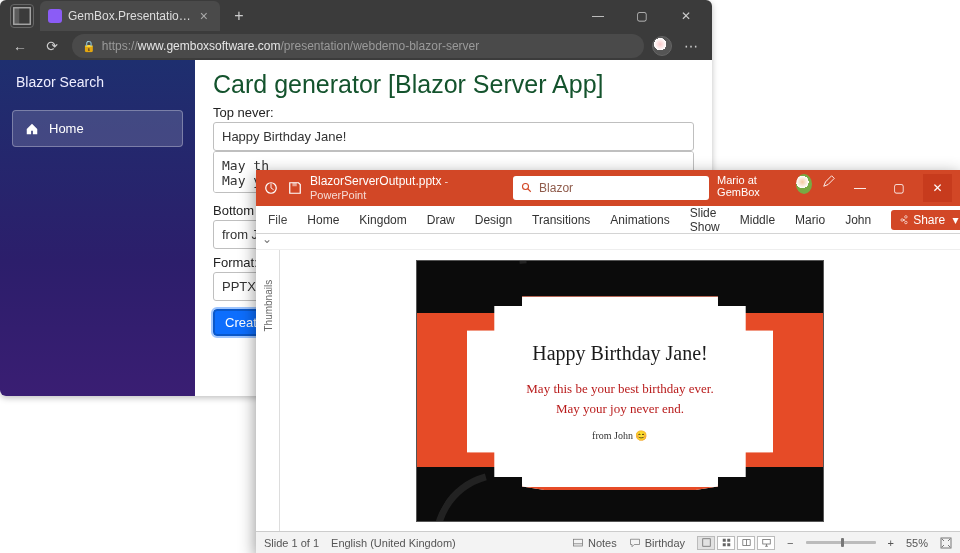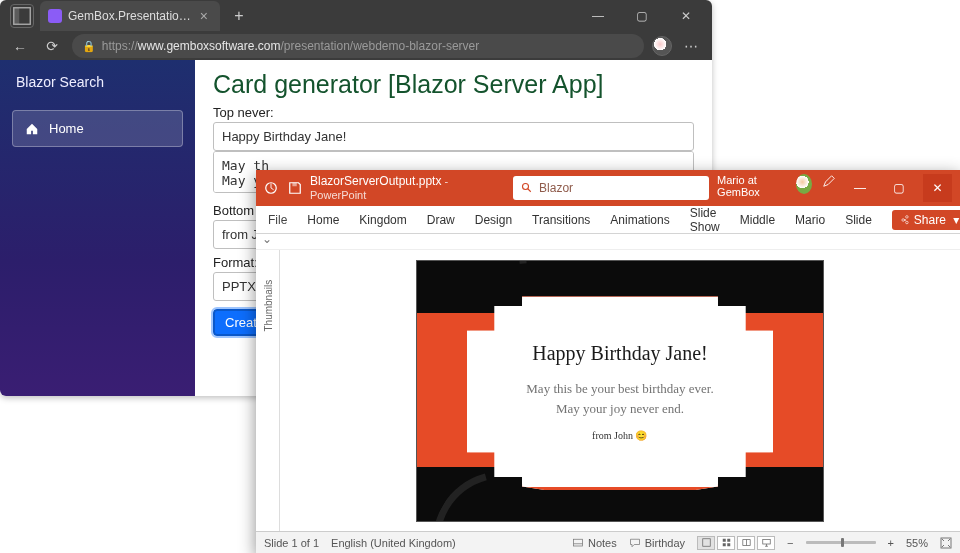--- a/index.html
+++ b/index.html
@@ -73,21 +73,21 @@
 .swirl{position:absolute;border:7px solid #222;border-radius:50%;border-color:#222 transparent transparent transparent}
 .swirl.a{width:180px;height:180px;left:-70px;top:-80px;transform:rotate(40deg)}
 .swirl.b{width:180px;height:180px;right:-70px;top:-80px;transform:rotate(130deg)}
 .swirl.c{width:140px;height:140px;left:16px;bottom:-90px;transform:rotate(-60deg)}
 .ribbon-band{position:absolute;left:0;right:0;top:52px;height:154px;background:#e64b27}
 .plaque{position:absolute;left:50px;right:50px;top:36px;bottom:34px;background:#fff;display:flex;flex-direction:column;align-items:center;justify-content:center;padding:10px}
 .plaque:before{content:"";position:absolute;inset:-6px;background:#fff;border:3px solid #e64b27;z-index:-1;
 clip-path:polygon(0 18%, 9% 18%, 9% 5%, 18% 5%, 18% 0, 82% 0, 82% 5%, 91% 5%, 91% 18%, 100% 18%, 100% 82%, 91% 82%, 91% 95%, 82% 95%, 82% 100%, 50% 108%, 18% 100%, 18% 95%, 9% 95%, 9% 82%, 0 82%)}
 .plaque{clip-path:polygon(0 18%, 9% 18%, 9% 5%, 18% 5%, 18% 0, 82% 0, 82% 5%, 91% 5%, 91% 18%, 100% 18%, 100% 82%, 91% 82%, 91% 95%, 82% 95%, 82% 100%, 50% 108%, 18% 100%, 18% 95%, 9% 95%, 9% 82%, 0 82%);border:3px solid #e64b27}
 .st-title{font-family:Georgia,serif;font-size:20px;color:#1a1a1a;margin-bottom:14px}
-.st-mid{font-family:Georgia,serif;font-size:13px;color:#737373;text-align:center;line-height:1.5}
+.st-mid{font-family:Georgia,serif;font-size:13px;color:#b91c1c;text-align:center;line-height:1.5}
 .st-bot{font-family:Georgia,serif;font-size:10px;color:#333;margin-top:12px}
 .emoji{font-size:10px}
 
 .status{height:22px;border-top:1px solid #ccc;background:#f3f3f3;display:flex;align-items:center;padding:0 8px;gap:12px;font-size:11px;color:#555}
 .status .group{display:flex;align-items:center;gap:4px}
 .status .sp{flex:1}
 .zoom-slider{width:70px;height:3px;background:#bbb;position:relative;border-radius:1px}
 .zoom-slider:before{content:"";position:absolute;left:50%;top:-3px;width:3px;height:9px;background:#777;border-radius:1px}
 .viewbtns{display:flex;gap:2px}
 .vb{width:18px;height:14px;border:1px solid #bbb;background:#fff;display:flex;align-items:center;justify-content:center}
@@ -203,21 +203,21 @@
     <span class="filetab">File</span>
     <span class="active">Home</span>
     <span>Kingdom</span>
     <span>Draw</span>
     <span>Design</span>
     <span>Transitions</span>
     <span>Animations</span>
     <span>Slide Show</span>
     <span>Middle</span>
     <span>Mario</span>
-    <span>Slide</span>
+    <span>John</span>
     <span class="share">
       <svg viewBox="0 0 16 16">
           <path d="M11 5a2 2 0 10-2-2 2 2 0 002 2zM5 10a2 2 0 10-2-2 2 2 0 002 2zm6 0a2 2 0 102 2 2 2 0 00-2-2zM6.5 8.8l3-1.6M6.5 7.2l3 1.6" stroke="#fff" fill="none"></path>
         </svg>
       <span>Share</span>&nbsp;▾
     </span>
   </div>
   <div class="ribbon2">
     <span class="collapse-icon">⌄</span>
   </div>

